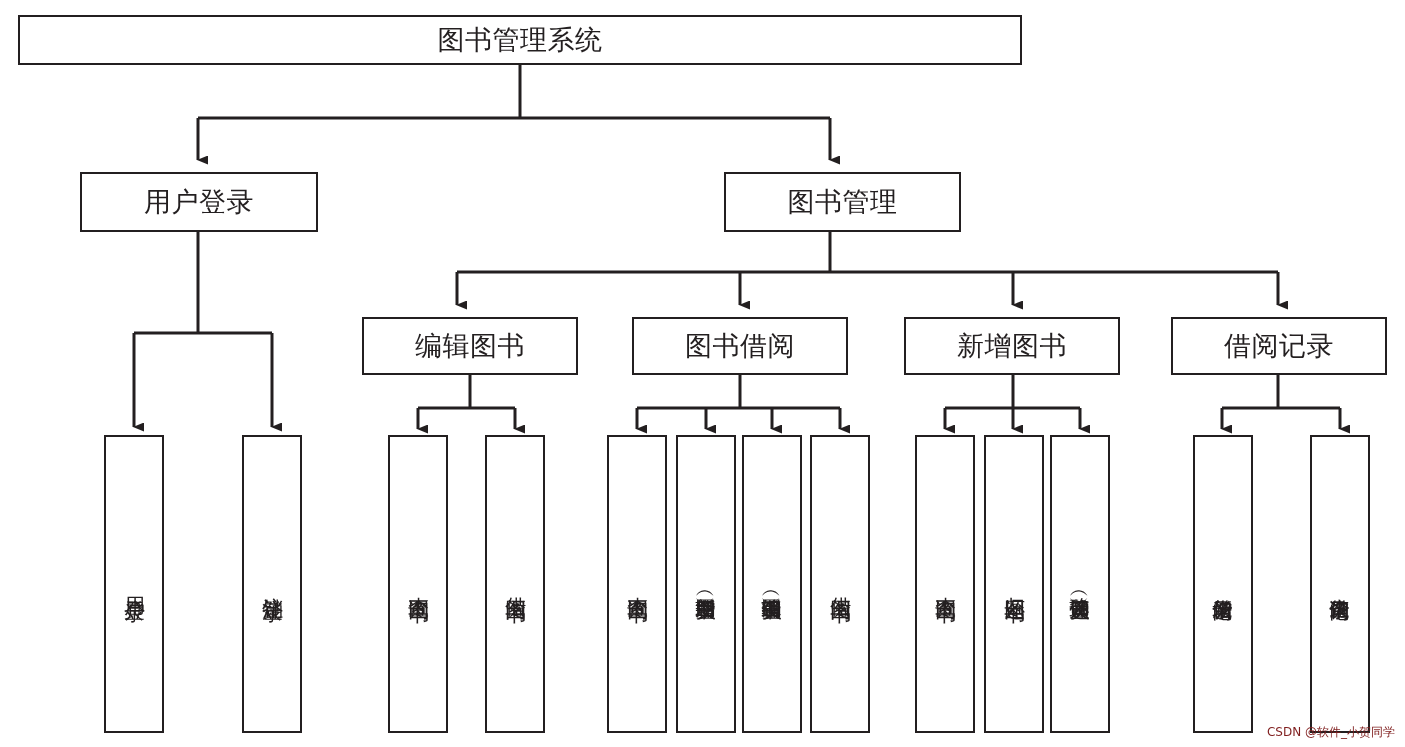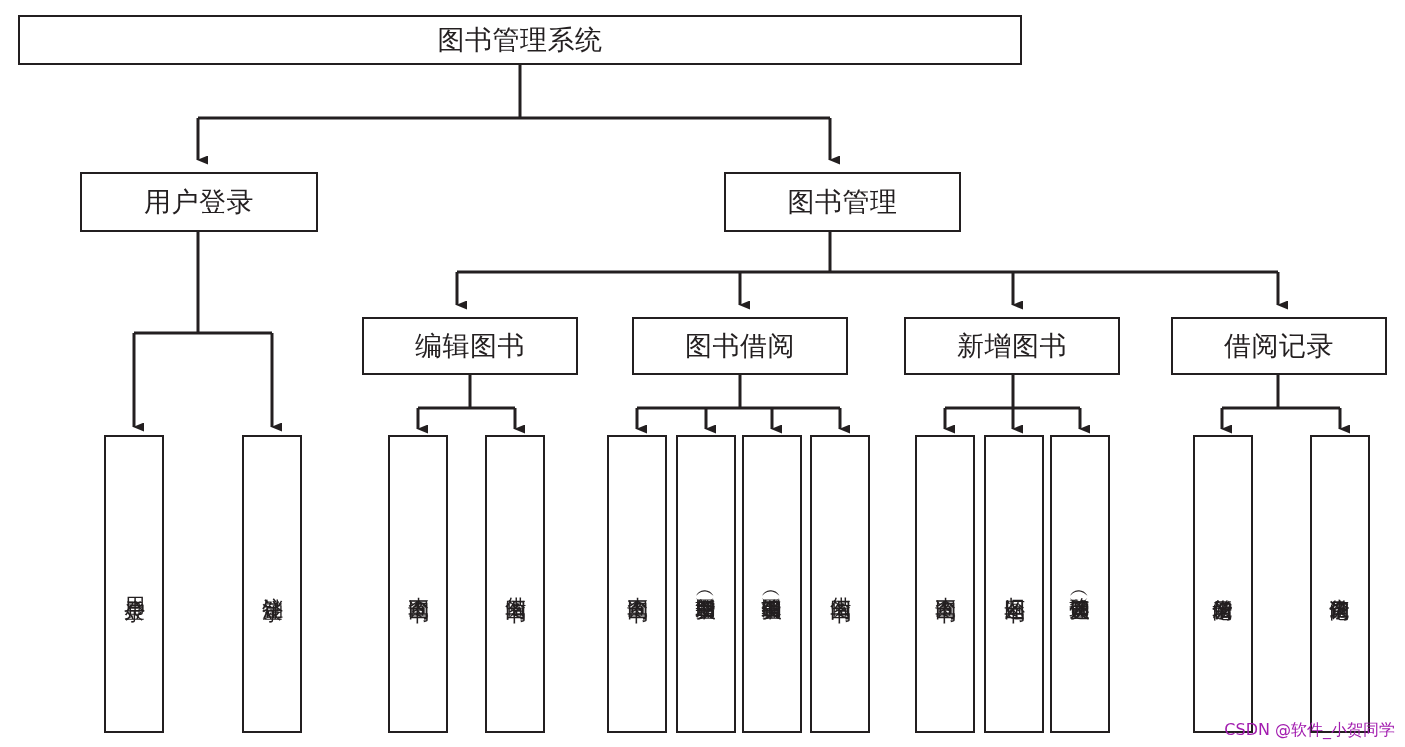--- a/index.html
+++ b/index.html
@@ -54,22 +54,22 @@
   }
   .node-v.tight .node-label {
     font-size: 20px;
     line-height: 1.2;
     letter-spacing: 0.5px;
   }
   #watermark {
     position: absolute;
     right: 10px;
     bottom: 6px;
-    font-size: 16px;
-    color: #a21caf;
+    font-size: 12px;
+    color: #7f1d1d;
     white-space: nowrap;
     user-select: none;
   }
 </style>
 </head>
 <body>
 
 <div id="diagram-root">
 
   <svg id="edge-layer" viewBox="0 0 1405 747">

